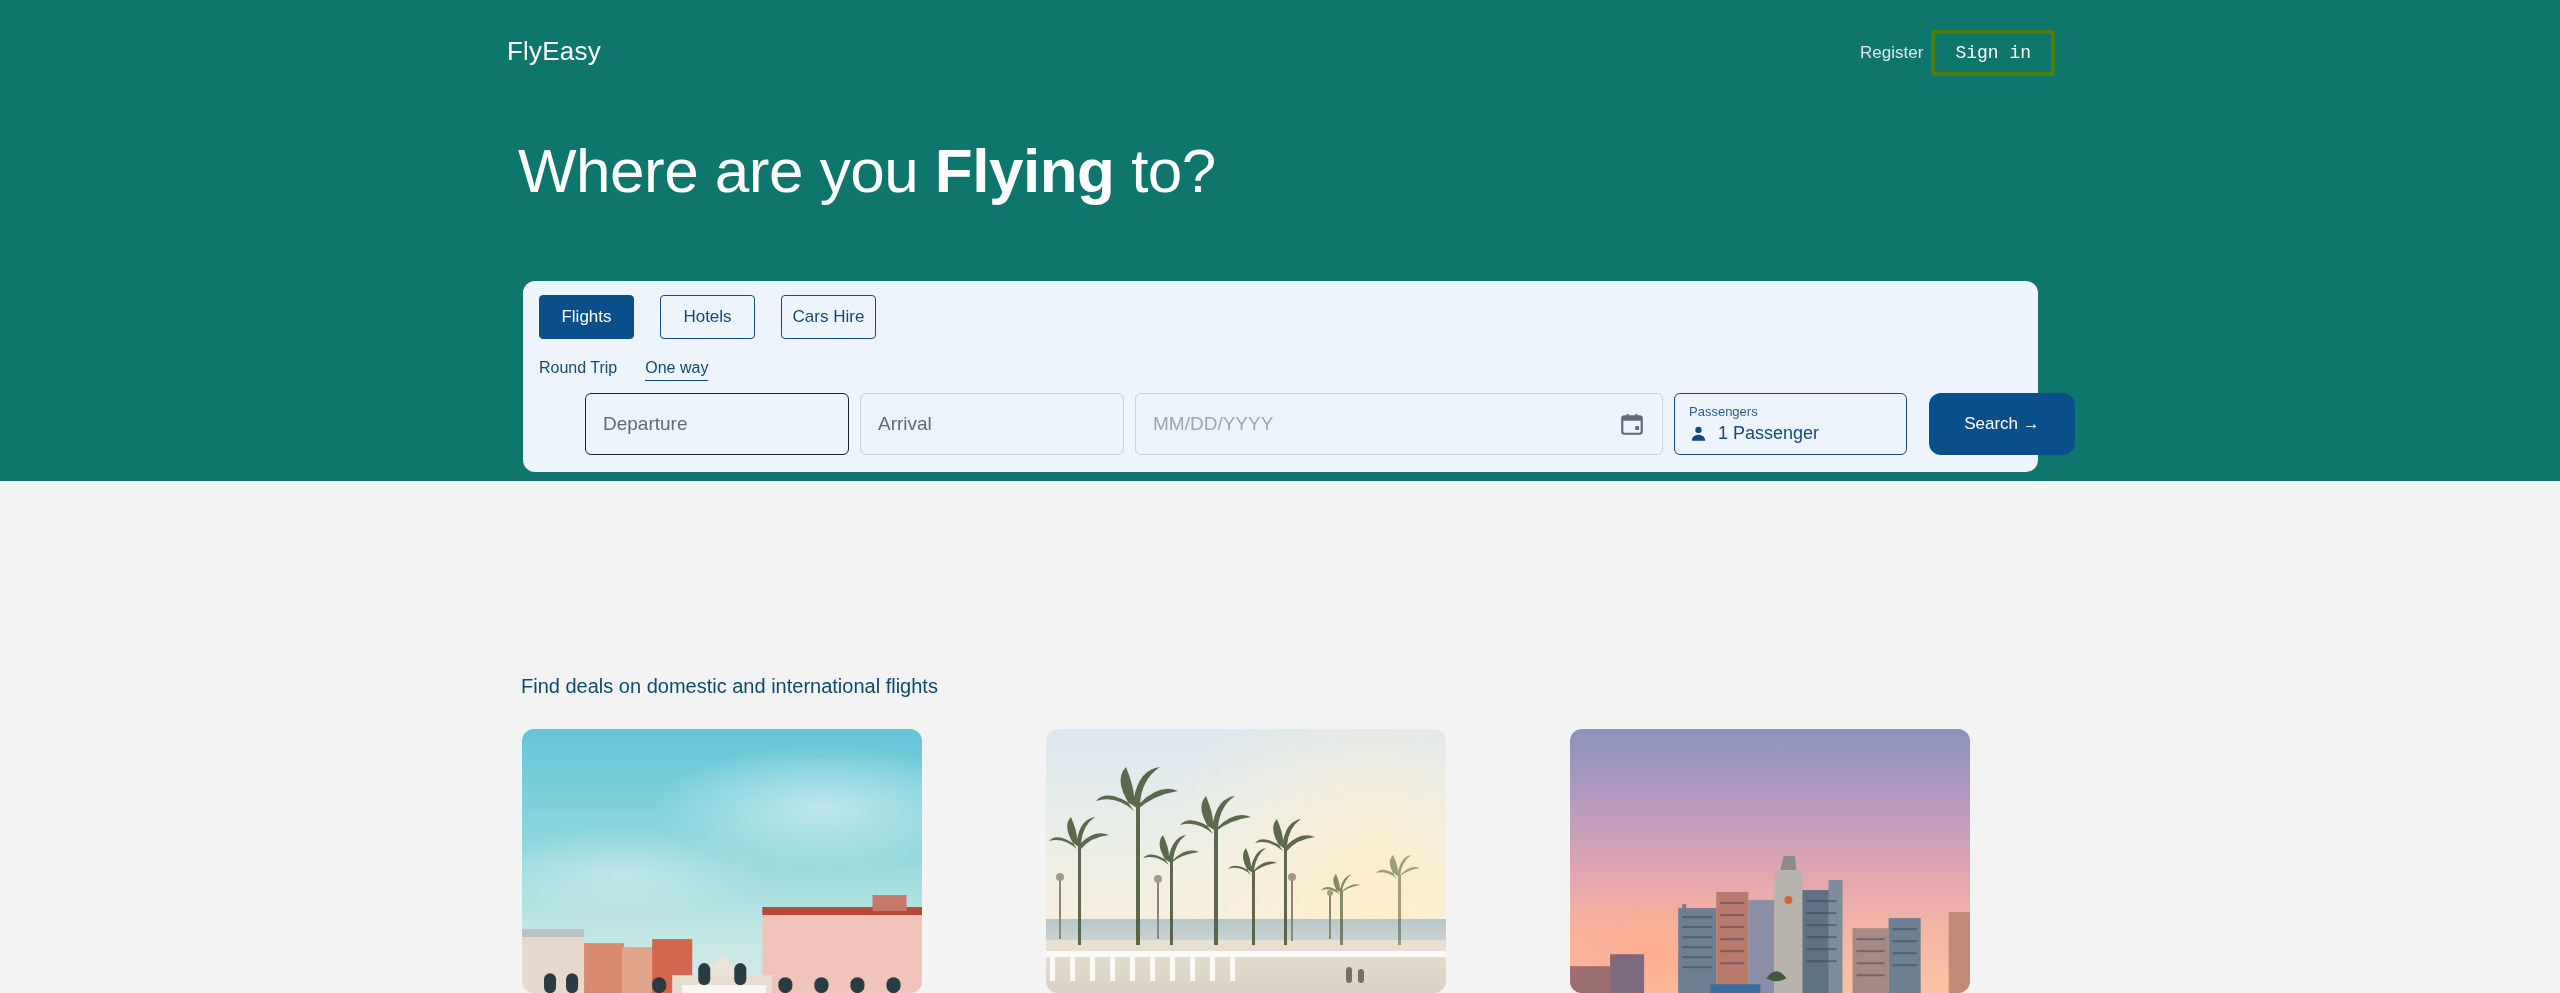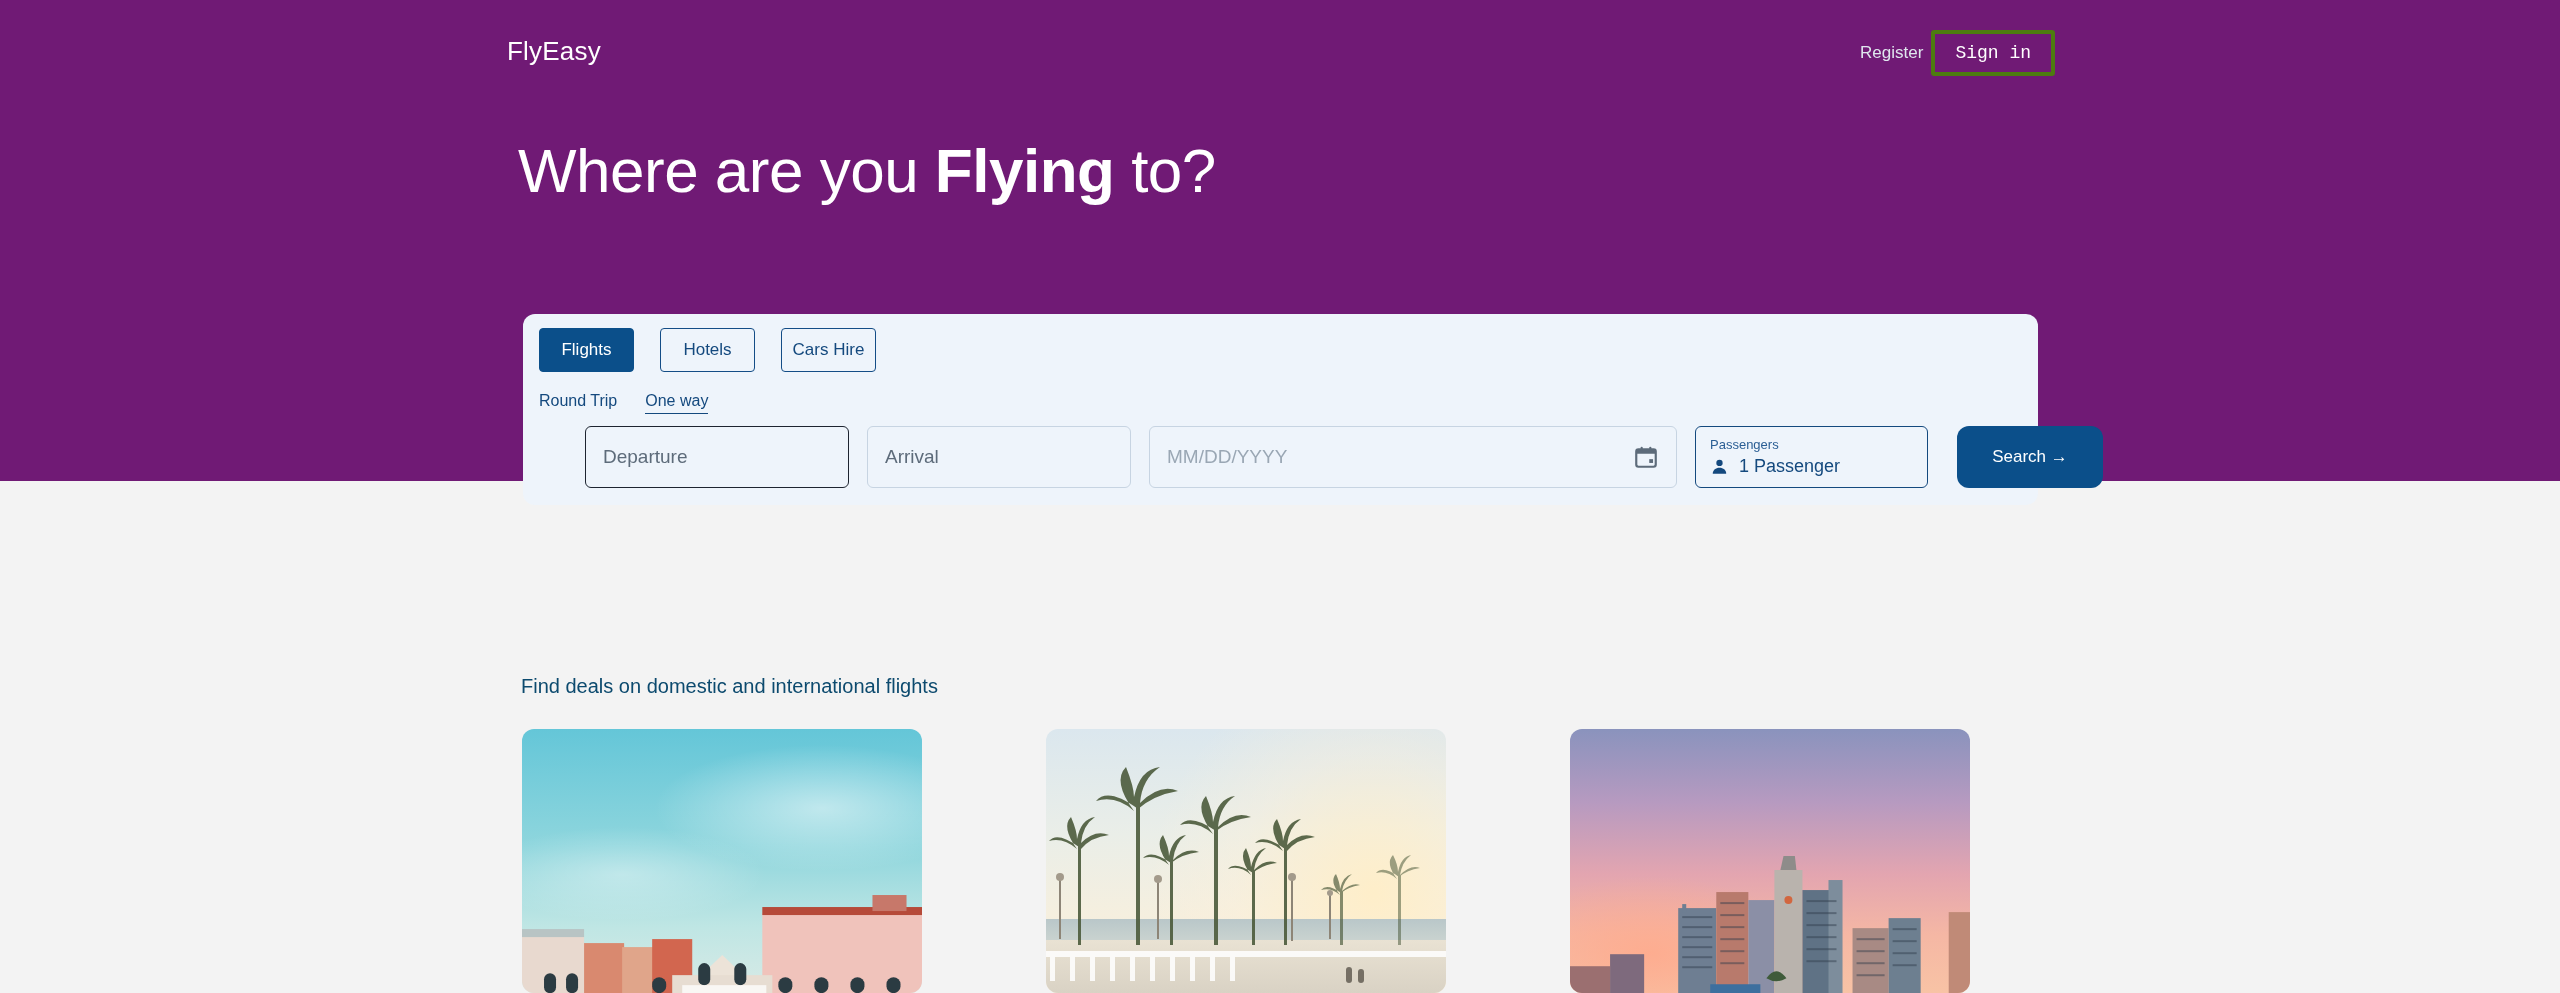--- a/index.html
+++ b/index.html
@@ -20,21 +20,21 @@
     top: 0; left: 1098px;
     width: 370px; height: 9px;
     background: #24282e;
   }
 
   
   .hero {
     position: absolute;
     top: 0; left: 0;
     width: 2560px; height: 481px;
-    background: #701a75;
+    background: #0f766e;
   }
 
   .nav {
     position: absolute;
     top: 30px; left: 0;
     width: 2560px; height: 50px;
   }
 
   .brand {
     position: absolute;
@@ -77,21 +77,21 @@
     font-weight: 400;
     color: #ffffff;
     letter-spacing: -.5px;
     white-space: nowrap;
   }
   .headline b { font-weight: 700; }
 
   
   .search-card {
     position: absolute;
-    left: 523px; top: 314px;
+    left: 523px; top: 281px;
     width: 1515px; height: 191px;
     background: #eef4fb;
     border-radius: 12px;
   }
 
   .seg-tabs {
     position: absolute;
     left: 16px; top: 14px;
     display: flex;
     gap: 26px;
@@ -127,21 +127,21 @@
     cursor: pointer;
     padding-bottom: 3px;
   }
   .trip-type.selected { border-bottom: 1.5px solid #14497e; }
 
   .fields {
     position: absolute;
     left: 16px; top: 112px;
     display: flex;
     align-items: center;
-    gap: 18px;
+    gap: 11px;
     padding-left: 46px;
   }
 
   .field {
     height: 62px;
     background: #eef4fb;
     border: 1px solid #c7d4e2;
     border-radius: 6px;
     display: flex;
     align-items: center;

